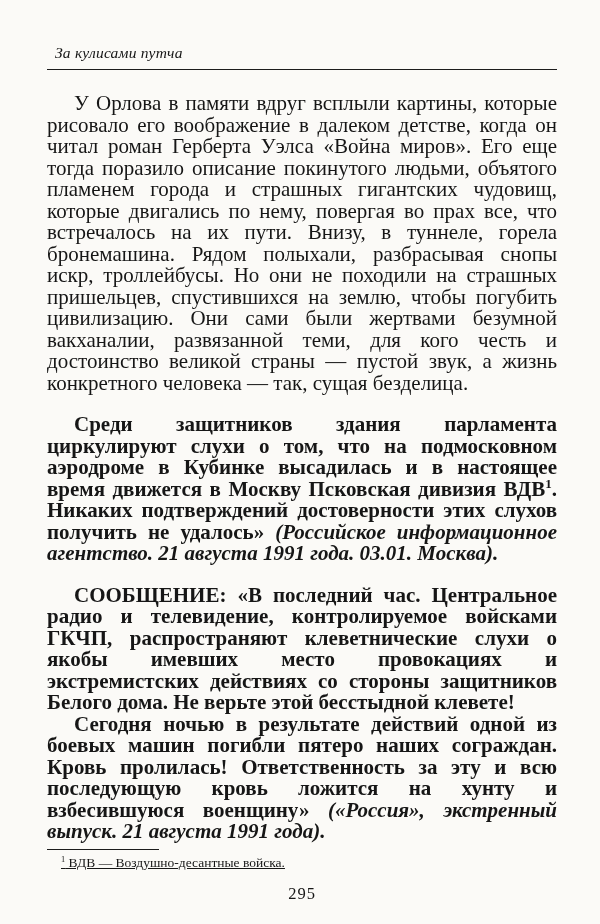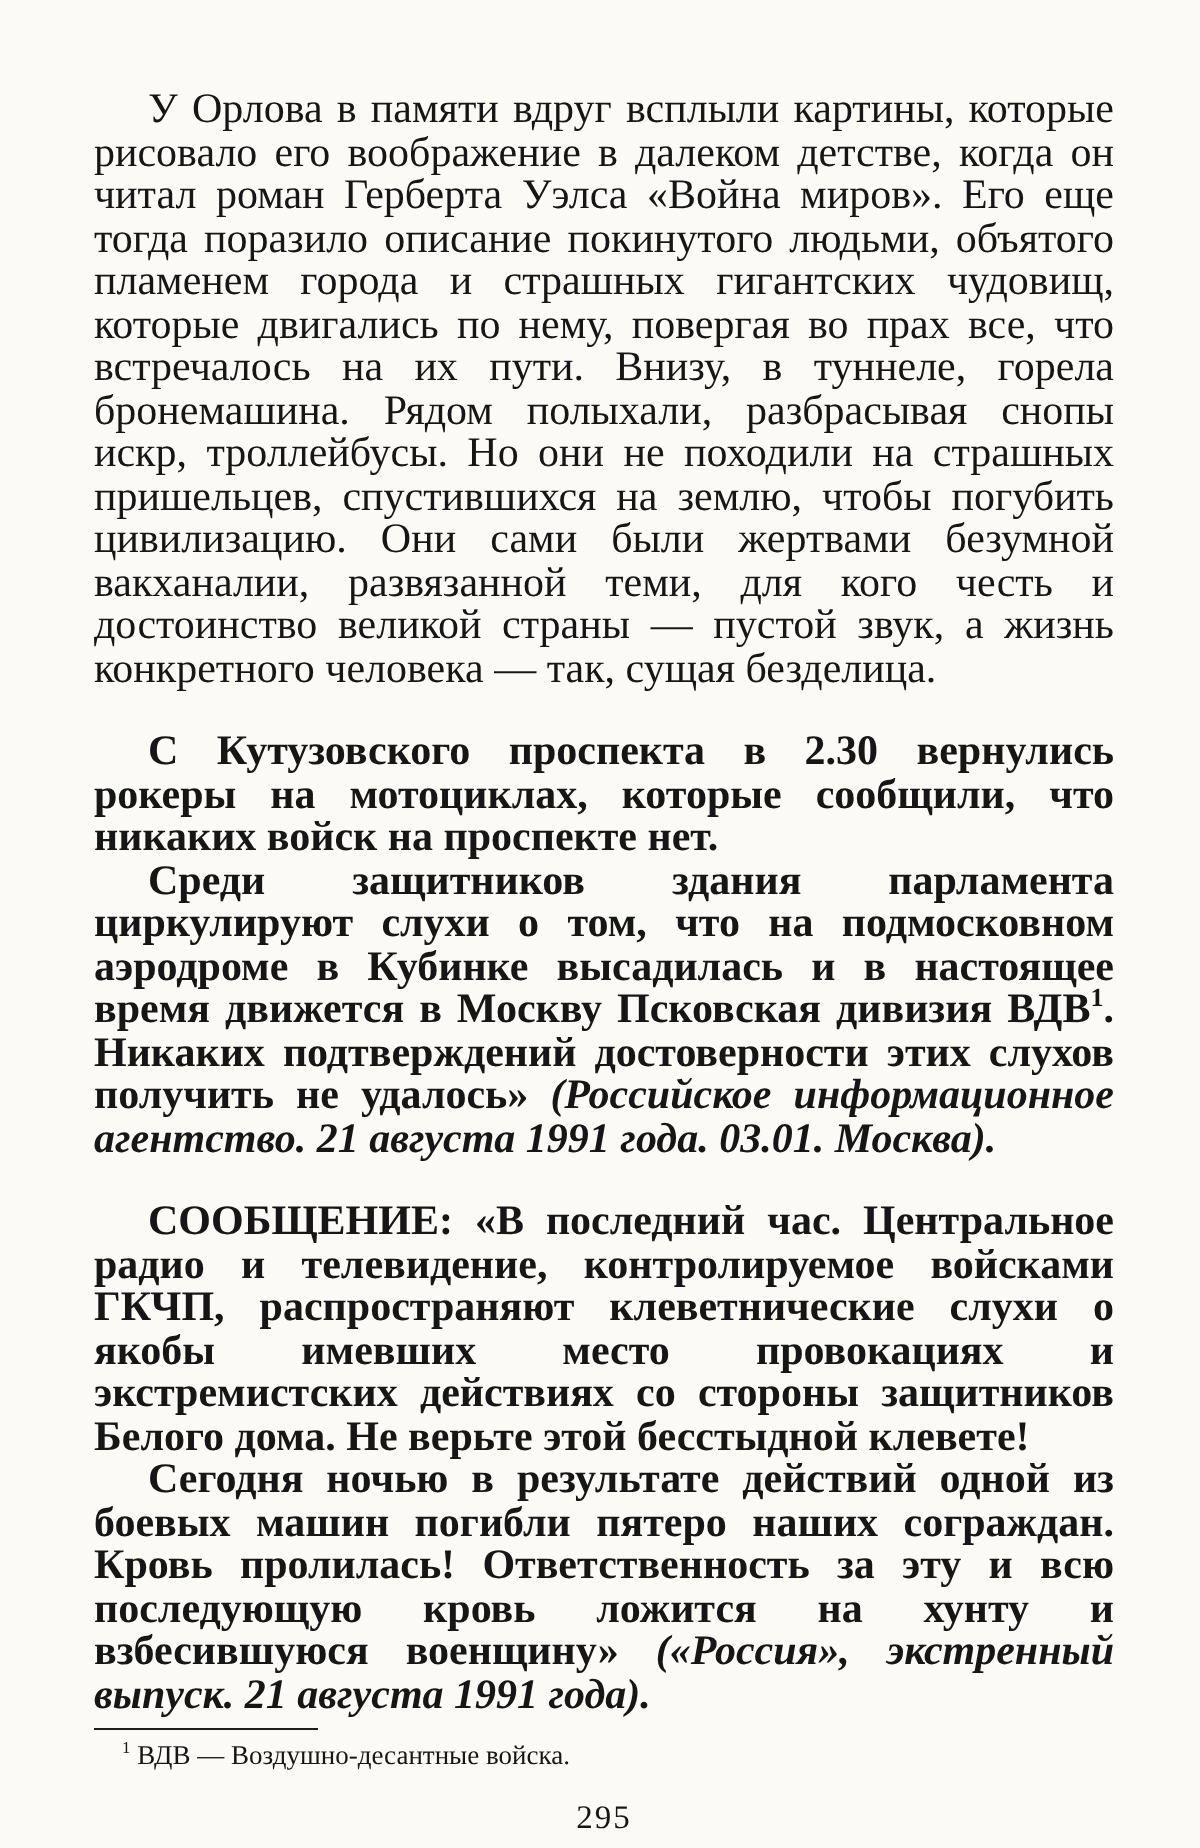--- a/index.html
+++ b/index.html
@@ -45,20 +45,21 @@
   .bold { font-weight: bold; }
   .italic { font-style: italic; }
   sup.fnref {
     font-size: 0.62em;
     vertical-align: super;
     line-height: 0;
   }
   .footnote-area {
     margin-top: auto;
     padding-top: 6px;
+    text-decoration: underline;
   }
   .footnote-rule {
     width: 112px;
     border-top: 1.3px solid #1c1c1c;
     margin-bottom: 4px;
   }
   p.footnote {
     margin: 0;
     font-size: 13.5px;
     line-height: 18px;
@@ -69,27 +70,29 @@
     font-size: 16.5px;
     letter-spacing: 1px;
     padding: 12px 0 26px 0;
   }
 </style>
 </head>
 <body>
 
 <div class="page">
 
+  <div class="running-header">
+    <span>За кулисами путча</span>
+  </div>
 
   <div class="content">
 
     <p class="para">У Орлова в памяти вдруг всплыли картины, которые рисовало его воображение в далеком детстве, когда он читал роман Герберта Уэлса «Война миров». Его еще тогда поразило описание покинутого людьми, объятого пламенем города и страшных гигантских чудовищ, которые двигались по нему, повергая во прах все, что встречалось на их пути. Внизу, в туннеле, горела бронемашина. Рядом полыхали, разбрасывая снопы искр, троллейбусы. Но они не походили на страшных пришельцев, спустившихся на землю, чтобы погубить цивилизацию. Они сами были жертвами безумной вакханалии, развязанной теми, для кого честь и достоинство великой страны — пустой звук, а жизнь конкретного человека — так, сущая безделица.</p>
 
     <div class="block bold">
-      <p class="para">С Кутузовского проспекта в 2.30 вернулись рокеры на мотоциклах, которые сообщили, что никаких войск на проспекте нет.</p>
       <p class="para"><span>Среди защитников здания парламента циркулируют слухи о том, что на подмосковном аэродроме в Кубинке высадилась и в настоящее время движется в Москву Псковская дивизия ВДВ</span><sup class="fnref">1</sup><span>. Никаких подтверждений достоверности этих слухов получить не удалось» </span><span class="italic">(Российское информационное агентство. 21 августа 1991 года. 03.01. Москва).</span></p>
     </div>
 
     <div class="block bold">
       <p class="para">СООБЩЕНИЕ: «В последний час. Центральное радио и телевидение, контролируемое войсками ГКЧП, распространяют клеветнические слухи о якобы имевших место провокациях и экстремистских действиях со стороны защитников Белого дома. Не верьте этой бесстыдной клевете!</p>
       <p class="para"><span>Сегодня ночью в результате действий одной из боевых машин погибли пятеро наших сограждан. Кровь пролилась! Ответственность за эту и всю последующую кровь ложится на хунту и взбесившуюся военщину» </span><span class="italic">(«Россия», экстренный выпуск. 21 августа 1991 года).</span></p>
     </div>
 
   </div>
 

